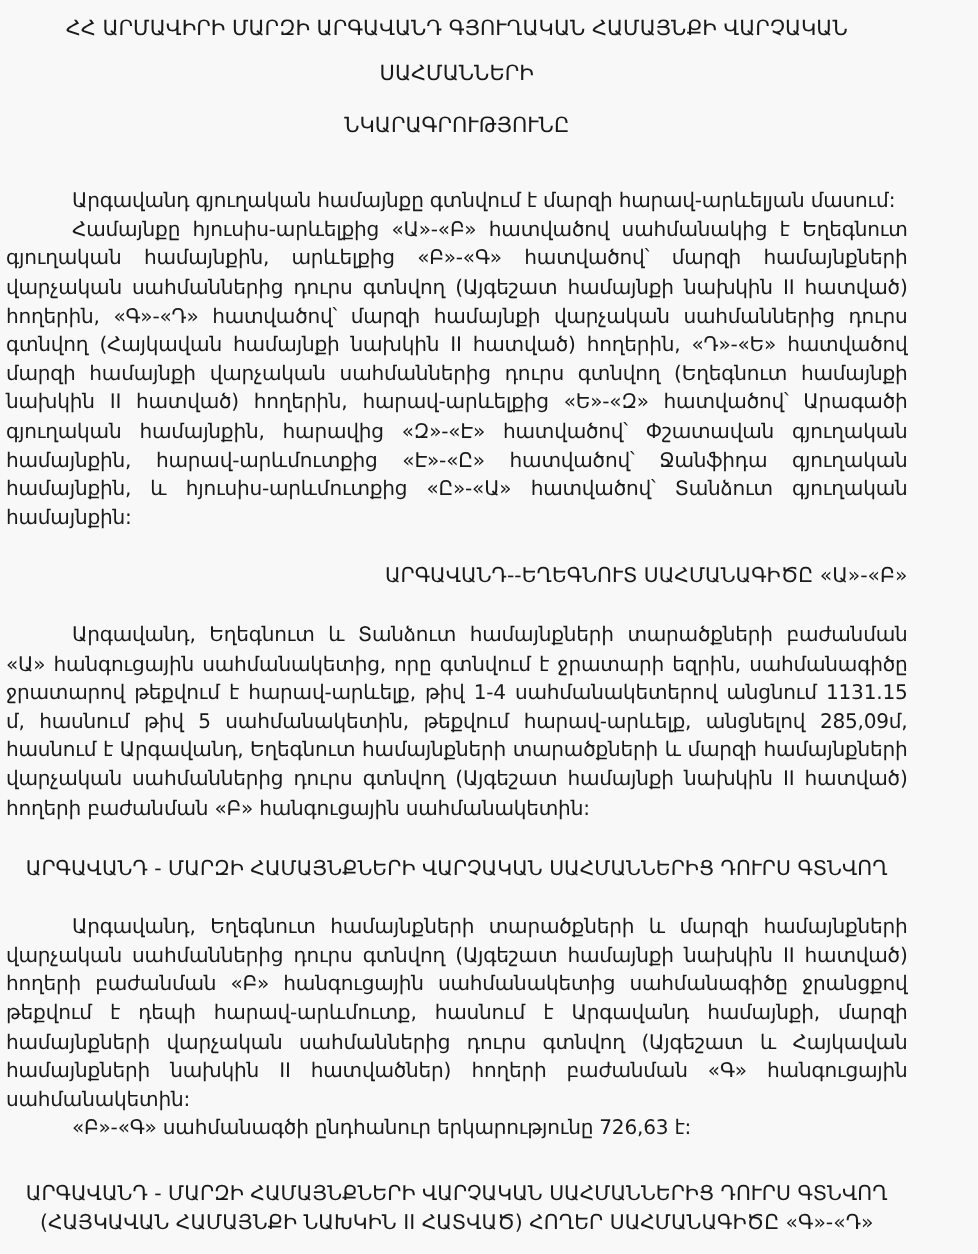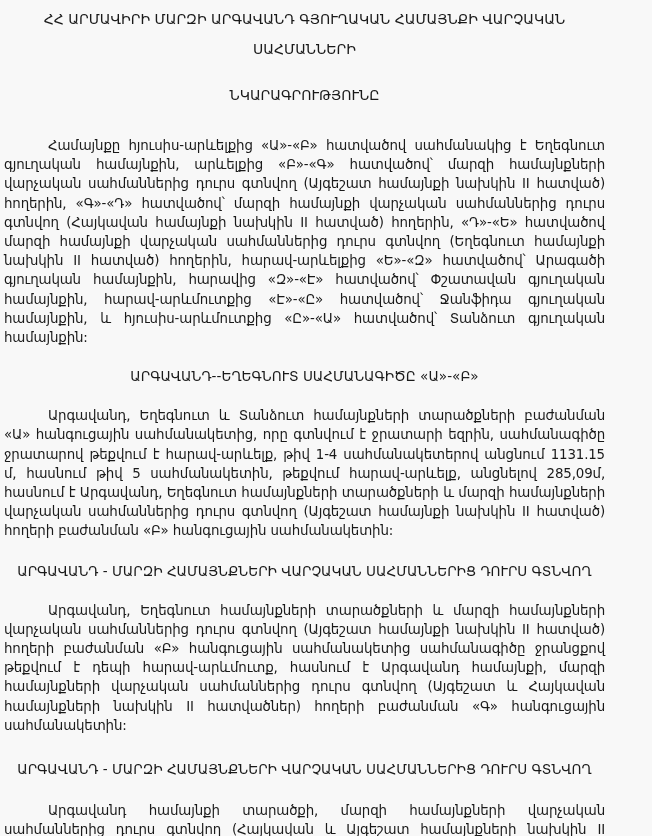--- a/index.html
+++ b/index.html
@@ -27,68 +27,71 @@
     .title {
       text-align: center;
       font-size: 14px;
       line-height: 30px;
       padding-top: 4px;
       margin: 0;
       letter-spacing: 0;
       font-weight: normal;
     }
     .title .line1, .title .line2 { display: block; }
-    .title .line2 { margin-top: 16px; }
+    .title .line2 { margin-top: 5px; }
     .para {
       text-align: justify;
       margin: 0;
     }
     .indent { text-indent: 44px; }
     .block {
       margin: 0;
     }
     .intro { margin-top: 26px; }
     .heading {
       text-align: center;
       font-size: 13.6px;
       line-height: 19px;
       margin: 0;
       letter-spacing: 0;
       font-weight: normal;
     }
-    .h1 { margin-top: 20px; margin-bottom: 20px; }
+    .h1 { margin-top: 20px; margin-bottom: 20px; text-align: right; }
     .h2 { margin-top: 21px; margin-bottom: 20px; }
     .h3 { margin-top: 25px; margin-bottom: 22px; }
     .summary {
       text-indent: 44px;
       margin: 0;
     }
   </style>
 </head>
 <body>
 
 <div class="page">
 
   <h1 class="title">
     <span class="line1">ՀՀ ԱՐՄԱՎԻՐԻ ՄԱՐԶԻ ԱՐԳԱՎԱՆԴ ԳՅՈՒՂԱԿԱՆ ՀԱՄԱՅՆՔԻ ՎԱՐՉԱԿԱՆ ՍԱՀՄԱՆՆԵՐԻ</span>
     <span class="line2">ՆԿԱՐԱԳՐՈՒԹՅՈՒՆԸ</span>
   </h1>
 
   <div class="block intro">
+    <p class="para indent">Արգավանդ գյուղական համայնքը գտնվում է մարզի հարավ-արևելյան մասում:</p>
     <p class="para indent">Համայնքը հյուսիս-արևելքից «Ա»-«Բ» հատվածով սահմանակից է Եղեգնուտ գյուղական համայնքին, արևելքից «Բ»-«Գ» հատվածով՝ մարզի համայնքների վարչական սահմաններից դուրս գտնվող (Այգեշատ համայնքի նախկին II հատված) հողերին, «Գ»-«Դ» հատվածով՝ մարզի համայնքի վարչական սահմաններից դուրս գտնվող (Հայկավան համայնքի նախկին II հատված) հողերին, «Դ»-«Ե» հատվածով մարզի համայնքի վարչական սահմաններից դուրս գտնվող (Եղեգնուտ համայնքի նախկին II հատված) հողերին, հարավ-արևելքից «Ե»-«Զ» հատվածով՝ Արագածի գյուղական համայնքին, հարավից «Զ»-«Է» հատվածով՝ Փշատավան գյուղական համայնքին, հարավ-արևմուտքից «Է»-«Ը» հատվածով՝ Ջանֆիդա գյուղական համայնքին, և հյուսիս-արևմուտքից «Ը»-«Ա» հատվածով՝ Տանձուտ գյուղական համայնքին:</p>
   </div>
 
   <h2 class="heading h1">
     <span>ԱՐԳԱՎԱՆԴ--ԵՂԵԳՆՈՒՏ ՍԱՀՄԱՆԱԳԻԾԸ «Ա»-«Բ»</span>
   </h2>
   <p class="para indent">Արգավանդ, Եղեգնուտ և Տանձուտ համայնքների տարածքների բաժանման «Ա» հանգուցային սահմանակետից, որը գտնվում է ջրատարի եզրին, սահմանագիծը ջրատարով թեքվում է հարավ-արևելք, թիվ 1-4 սահմանակետերով անցնում 1131.15 մ, հասնում թիվ 5 սահմանակետին, թեքվում հարավ-արևելք, անցնելով 285,09մ, հասնում է Արգավանդ, Եղեգնուտ համայնքների տարածքների և մարզի համայնքների վարչական սահմաններից դուրս գտնվող (Այգեշատ համայնքի նախկին II հատված) հողերի բաժանման «Բ» հանգուցային սահմանակետին:</p>
 
   <h2 class="heading h2">
     <span style="display:block">ԱՐԳԱՎԱՆԴ - ՄԱՐԶԻ ՀԱՄԱՅՆՔՆԵՐԻ ՎԱՐՉԱԿԱՆ ՍԱՀՄԱՆՆԵՐԻՑ ԴՈՒՐՍ ԳՏՆՎՈՂ</span>
   </h2>
   <p class="para indent">Արգավանդ, Եղեգնուտ  համայնքների տարածքների և մարզի համայնքների վարչական սահմաններից դուրս գտնվող (Այգեշատ համայնքի նախկին II հատված) հողերի բաժանման «Բ» հանգուցային սահմանակետից սահմանագիծը ջրանցքով թեքվում է դեպի հարավ-արևմուտք, հասնում է Արգավանդ համայնքի, մարզի համայնքների վարչական սահմաններից դուրս գտնվող (Այգեշատ և Հայկավան համայնքների նախկին II հատվածներ) հողերի բաժանման «Գ» հանգուցային սահմանակետին:</p>
+  <p class="summary">«Բ»-«Գ» սահմանագծի ընդհանուր երկարությունը 726,63 է:</p>
 
   <h2 class="heading h3">
     <span style="display:block">ԱՐԳԱՎԱՆԴ  - ՄԱՐԶԻ ՀԱՄԱՅՆՔՆԵՐԻ ՎԱՐՉԱԿԱՆ ՍԱՀՄԱՆՆԵՐԻՑ ԴՈՒՐՍ ԳՏՆՎՈՂ</span>
+    <span style="display:block">(ՀԱՅԿԱՎԱՆ ՀԱՄԱՅՆՔԻ ՆԱԽԿԻՆ II ՀԱՏՎԱԾ) ՀՈՂԵՐ ՍԱՀՄԱՆԱԳԻԾԸ  «Գ»-«Դ»</span>
   </h2>
   <p class="para indent">Արգավանդ համայնքի տարածքի, մարզի համայնքների վարչական սահմաններից դուրս գտնվող (Հայկավան և Այգեշատ համայնքների նախկին II հատվածներ) հողերի բաժանման «Գ» հանգուցային սահմանակետից սահմանագիծը ջրանցքով թեքվում  է դեպի հարավ-արևմուտք,  հասնում Արգավանդ համայնքի տարածքի, մարզի համայնքների</p>
 
 </div>
 
 </body></html>

